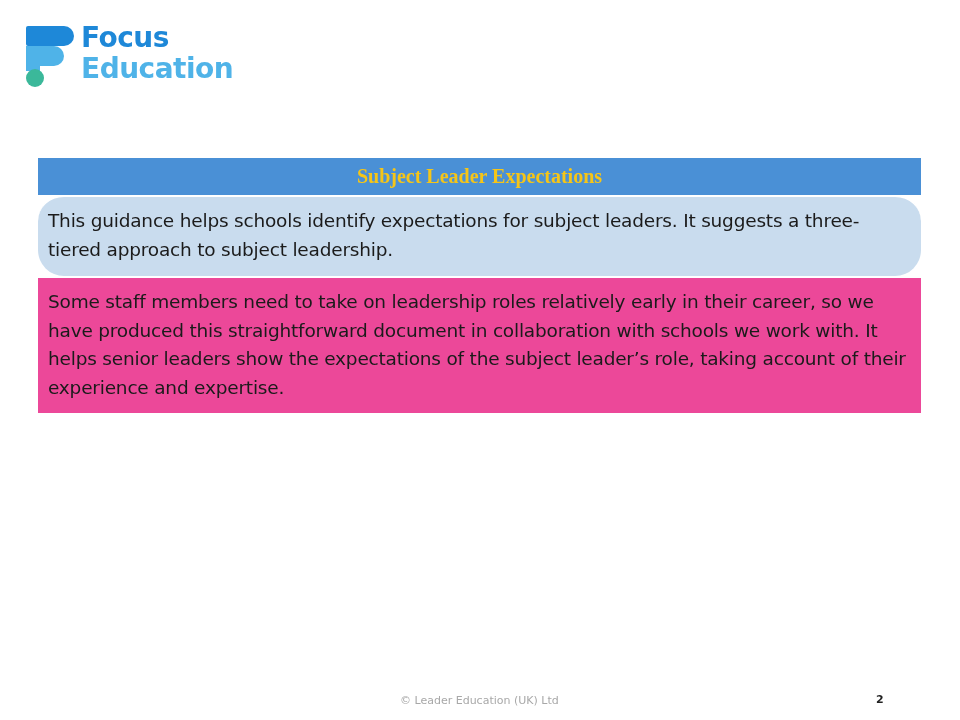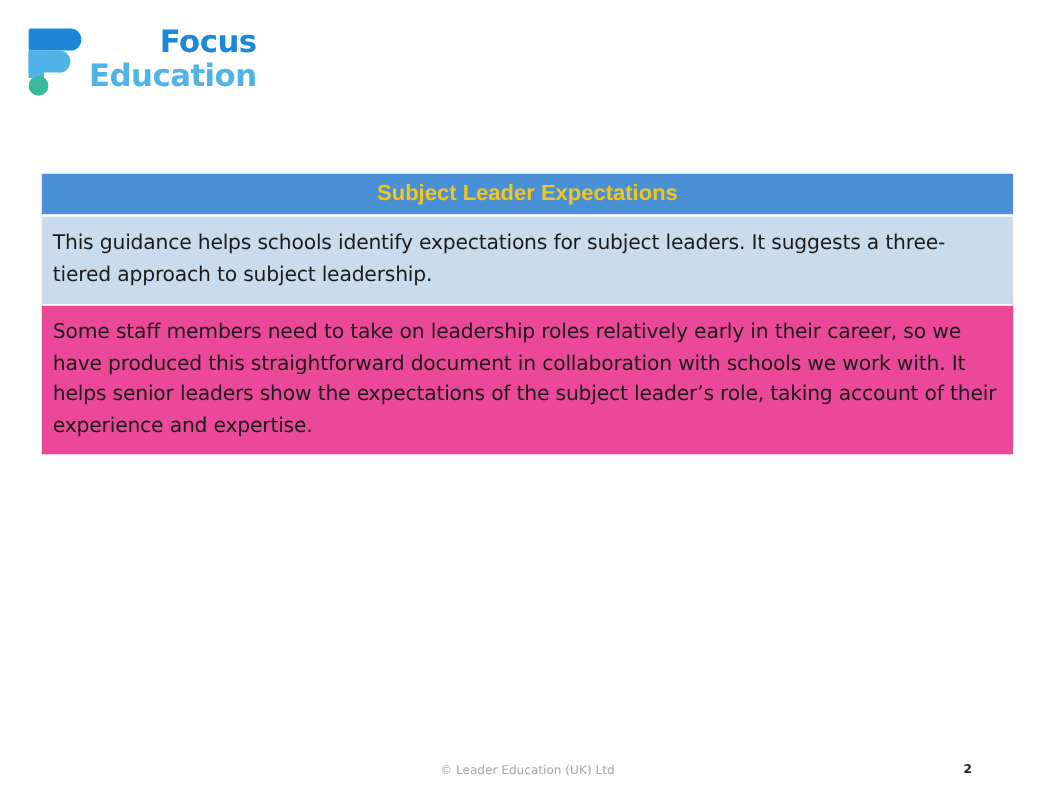--- a/index.html
+++ b/index.html
@@ -1,31 +1,31 @@
 <!DOCTYPE html>
 <html><head>
 <meta charset="utf-8">
 <style>
   html,body{margin:0;padding:0;}
   body{width:960px;height:720px;background:#ffffff;position:relative;overflow:hidden;font-family:"DejaVu Sans","Liberation Sans",sans-serif;}
-  .logo{position:absolute;left:25px;top:24px;width:240px;height:70px;text-align:right;}
+  .logo{position:absolute;left:25px;top:24px;width:240px;height:70px;}
   .logo-mark{position:absolute;left:0;top:0;width:50px;height:66px;}
   .bar1{position:absolute;left:1px;top:2px;width:48px;height:20px;background:#1e88d8;border-radius:2px 10px 10px 2px;}
   .bar2{position:absolute;left:1px;top:22px;width:38px;height:20px;background:#4fb3e8;border-radius:0 10px 10px 0;}
   .bar2l{position:absolute;left:1px;top:22px;width:14px;height:25px;background:#4fb3e8;}
   .dot{position:absolute;left:1px;top:45px;width:18px;height:18px;background:#3bb89a;border-radius:50%;}
   .logo-text{position:absolute;left:56px;top:-2px;font-family:"DejaVu Sans",sans-serif;font-weight:bold;font-size:28px;line-height:31px;letter-spacing:-0.5px;}
   .logo-text .l1{color:#1e88d8;display:block;}
   .logo-text .l2{color:#4fb3e8;display:block;}
   .table{position:absolute;left:38px;top:158px;width:883px;}
-  .thead{height:37px;background:#4a90d6;color:#f5c518;font-weight:bold;font-size:20px;text-align:center;line-height:37px;font-family:Liberation Sans, sans-serif;}
+  .thead{height:37px;background:#4a90d6;color:#f5c518;font-weight:bold;font-size:20px;text-align:center;line-height:37px;font-family:Liberation Serif, serif;}
   .row{padding:10px 14px 10px 10px;font-size:18.5px;line-height:28.5px;color:#1b1b1b;border-top:2px solid #ffffff;letter-spacing:-0.2px;font-family:"DejaVu Sans","Liberation Sans",sans-serif;}
   .row.dark{background:#c9dcee;}
   .row.light{background:#ec4899;}
-  .r1{height:59px;}
+  .r1{height:59px;border-radius:26px;}
   .r2{height:115px;}
   .r3{height:59px;}
   .footer{position:absolute;top:694px;left:400px;font-size:11px;color:#a8a8a8;font-family:"DejaVu Sans",sans-serif;}
   .pagenum{position:absolute;top:693px;left:876px;font-size:11px;font-weight:bold;color:#222;font-family:"DejaVu Sans",sans-serif;}
 </style>
 </head>
 <body>
 
 <div class="logo">
   <div class="logo-mark">

